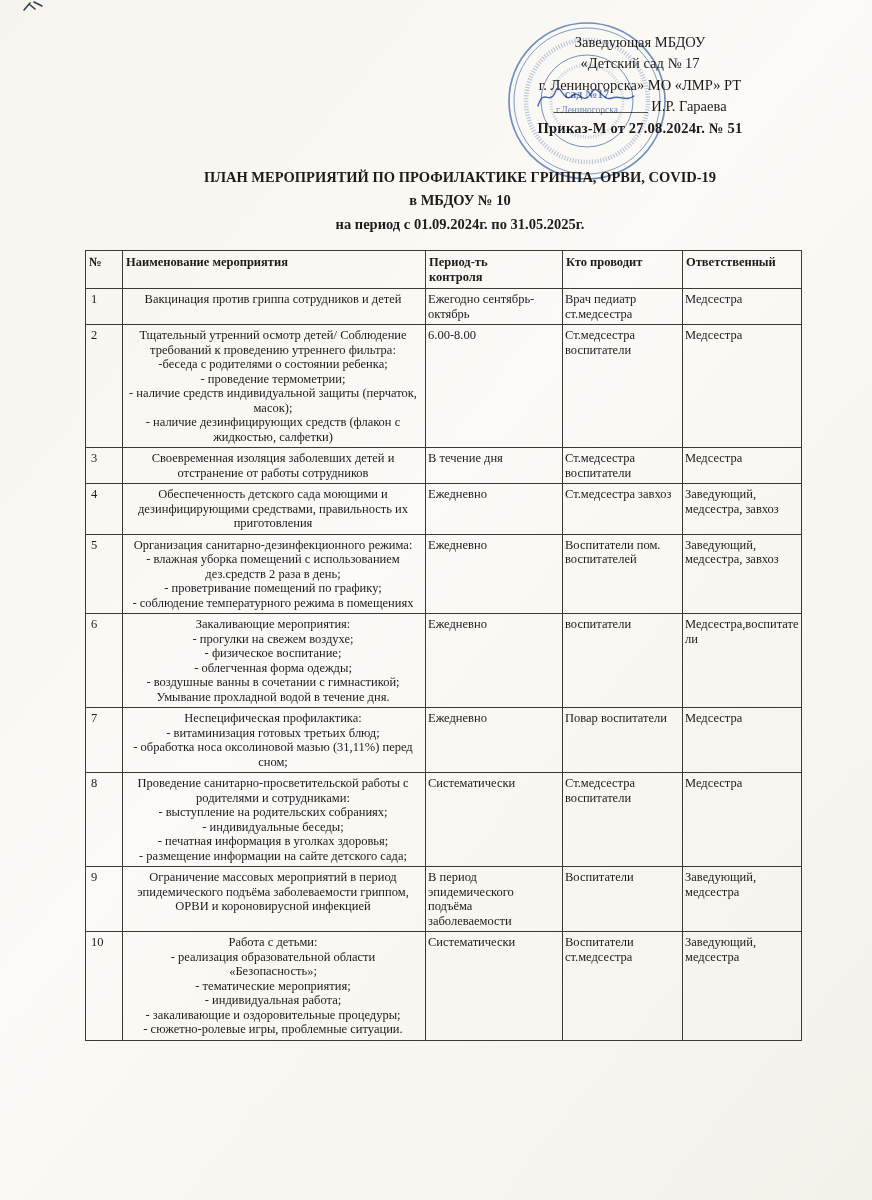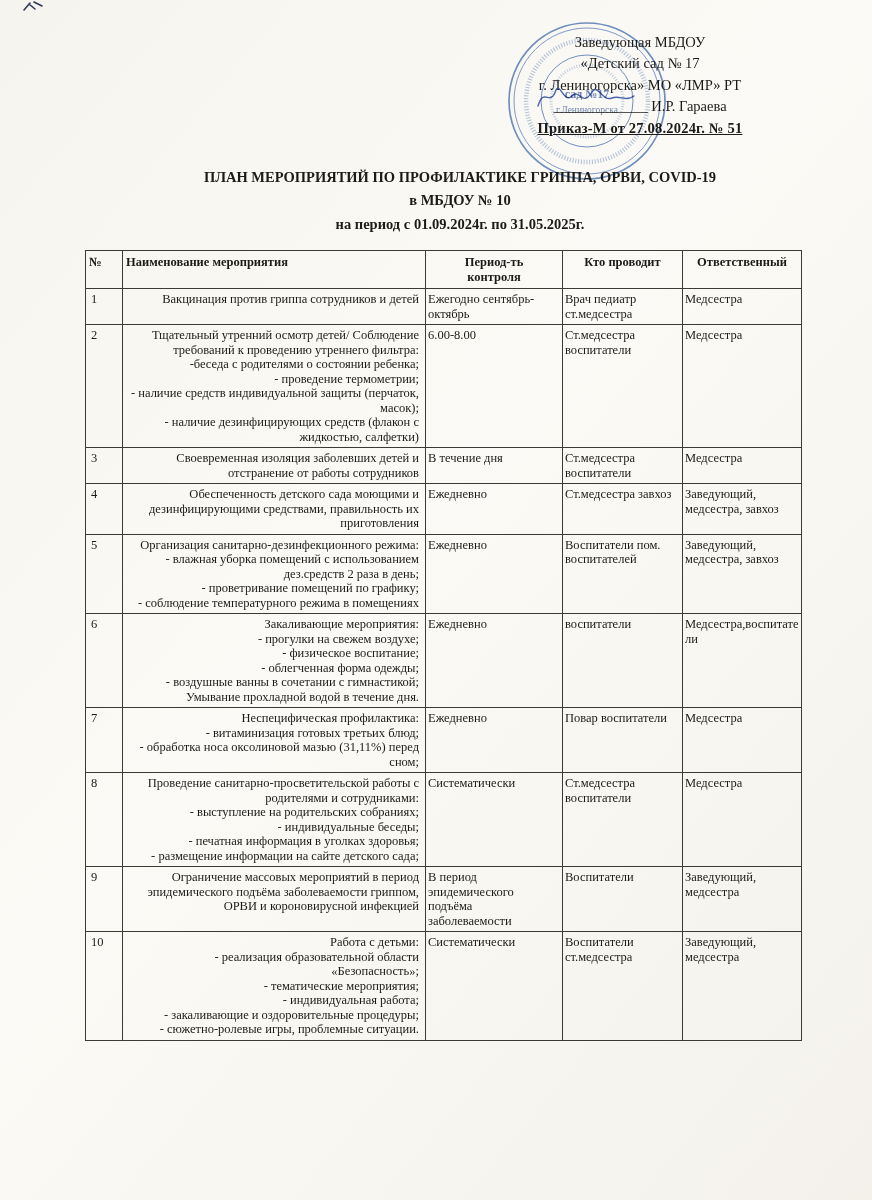--- a/index.html
+++ b/index.html
@@ -21,21 +21,21 @@
   
   .header-block {
     position:absolute; top:32px; right:64px; width:336px;
     text-align:center; font-size:14.5px; line-height:1.48;
   }
   .sig-row { position:relative; }
   .sig-scribble {
     position:absolute; left:58px; top:-18px; width:110px; height:36px;
     pointer-events:none;
   }
-  .order-line { text-decoration:underline; font-weight:bold; letter-spacing:0.2px; }
+  .order-line { font-weight:bold; letter-spacing:0.2px; }
 
   
   .stamp {
     position:absolute; left:506px; top:20px; width:162px; height:162px;
     color:#3d68af; opacity:0.72; mix-blend-mode:multiply;
   }
   .stamp text { fill:#35599c; font-family:"Liberation Serif",serif; }
 
   
   .title-block {
@@ -50,24 +50,24 @@
     font-size:12.5px; line-height:1.16;
   }
   col.w0{width:37px} col.w1{width:303px} col.w2{width:137px} col.w3{width:120px} col.w4{width:119px}
   .plan th, .plan td {
     border:1px solid #3c3a35;
     vertical-align:top;
     padding:3px 4px;
     white-space:pre-line;
     word-wrap:break-word;
   }
-  .plan th { font-weight:bold; padding:4px 3px; text-align:center; }
+  .plan th { font-weight:bold; padding:4px 3px; text-align:left; }
   .plan th:nth-child(1), .plan th:nth-child(2) { text-align:left; }
   td.c0 { text-align:left; padding-left:5px; }
-  td.c1 { text-align:right; padding-right:6px; }
+  td.c1 { text-align:center; padding-right:6px; }
   td.c2, td.c3, td.c4 { text-align:left; padding-left:2px; padding-right:2px; }
 </style>
 </head>
 <body>
 
 <div class="page">
 
   <svg class="pen-mark" viewBox="0 0 26 16">
     <path d="M2,10 L8,3 M7,4 L13,9 M12,2 L20,6" stroke="#2f3a55" stroke-width="1.6" fill="none" stroke-linecap="round"></path>
   </svg>

